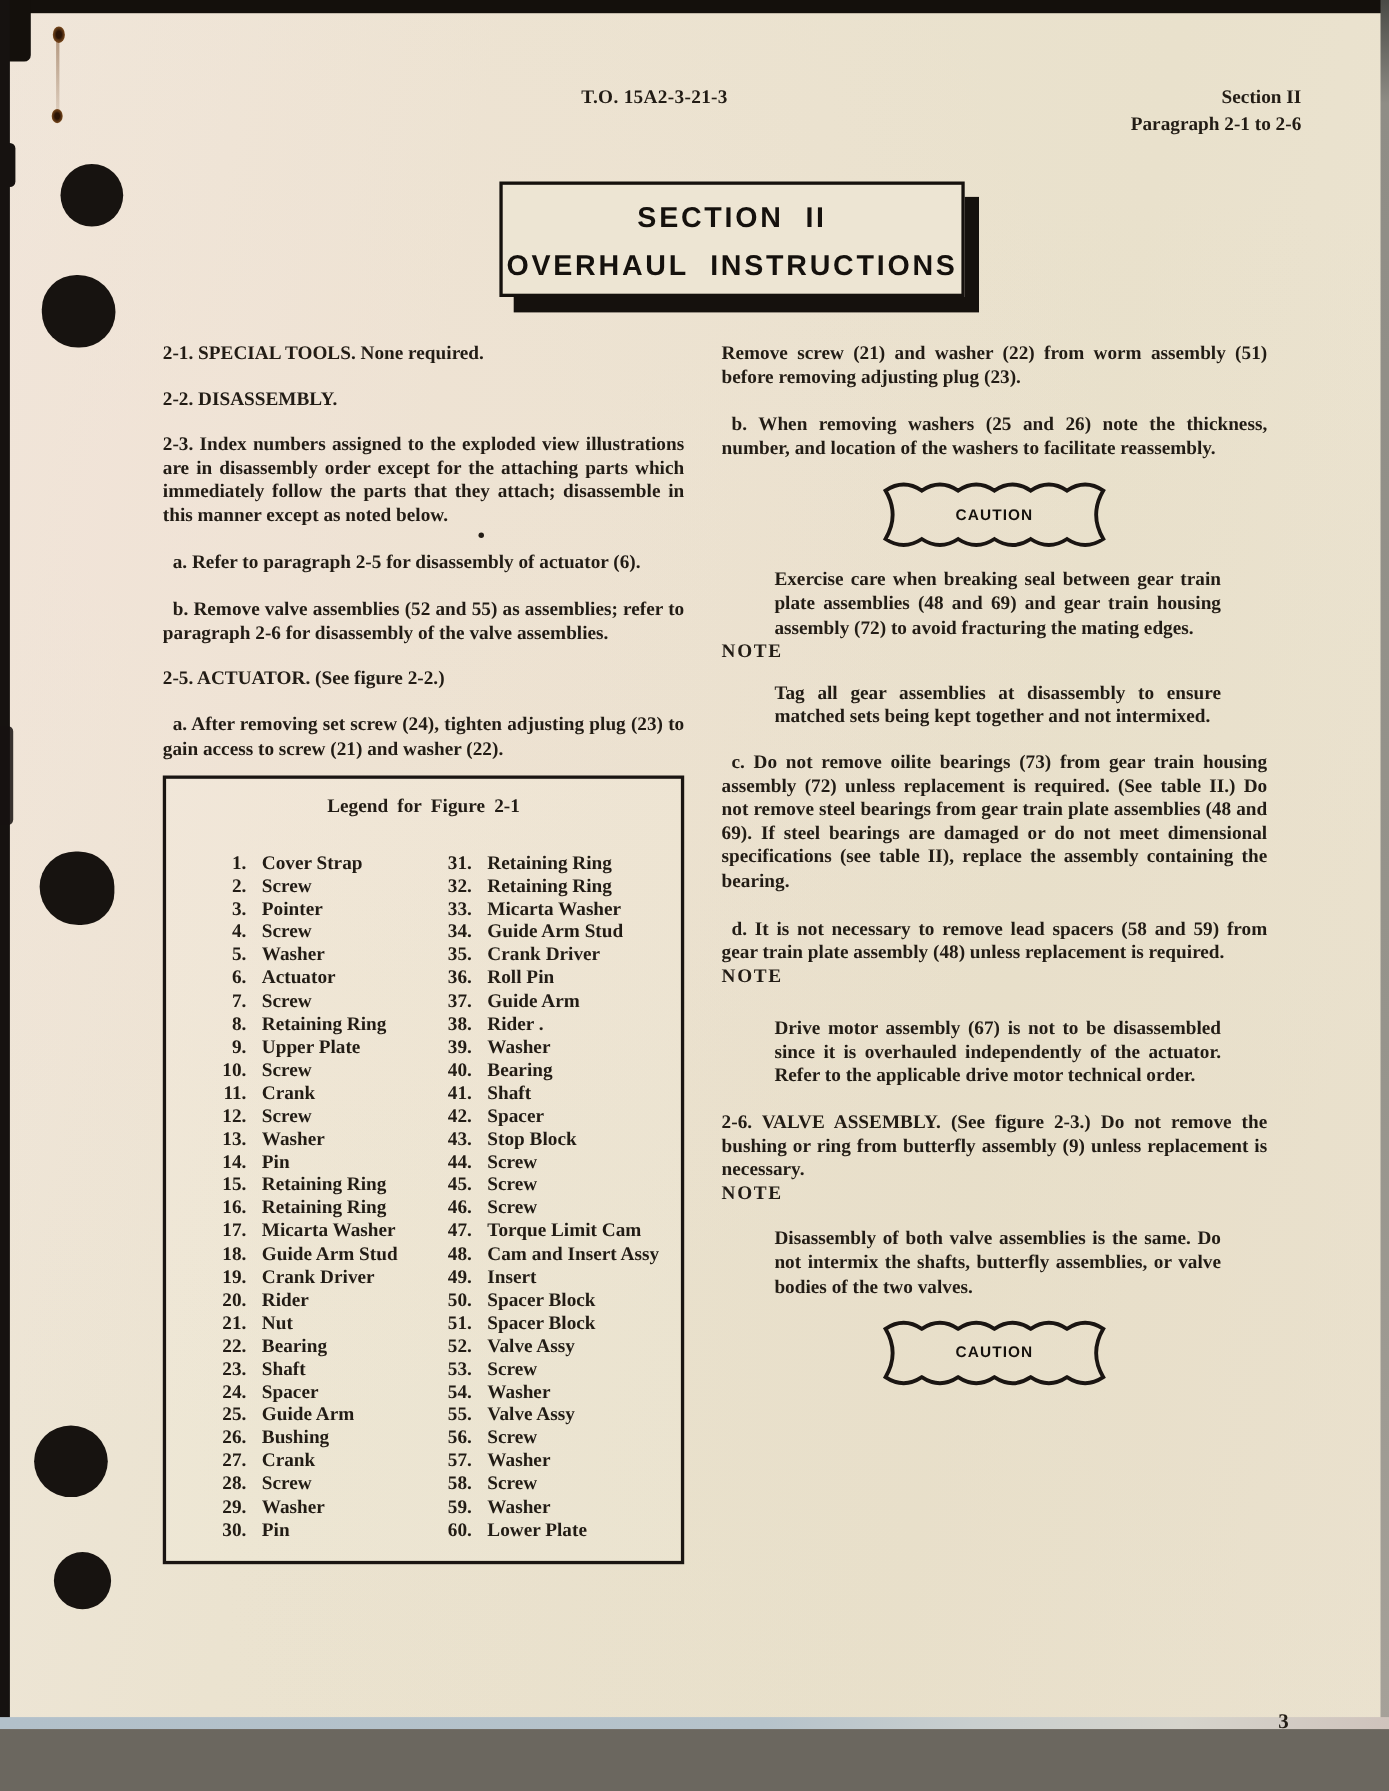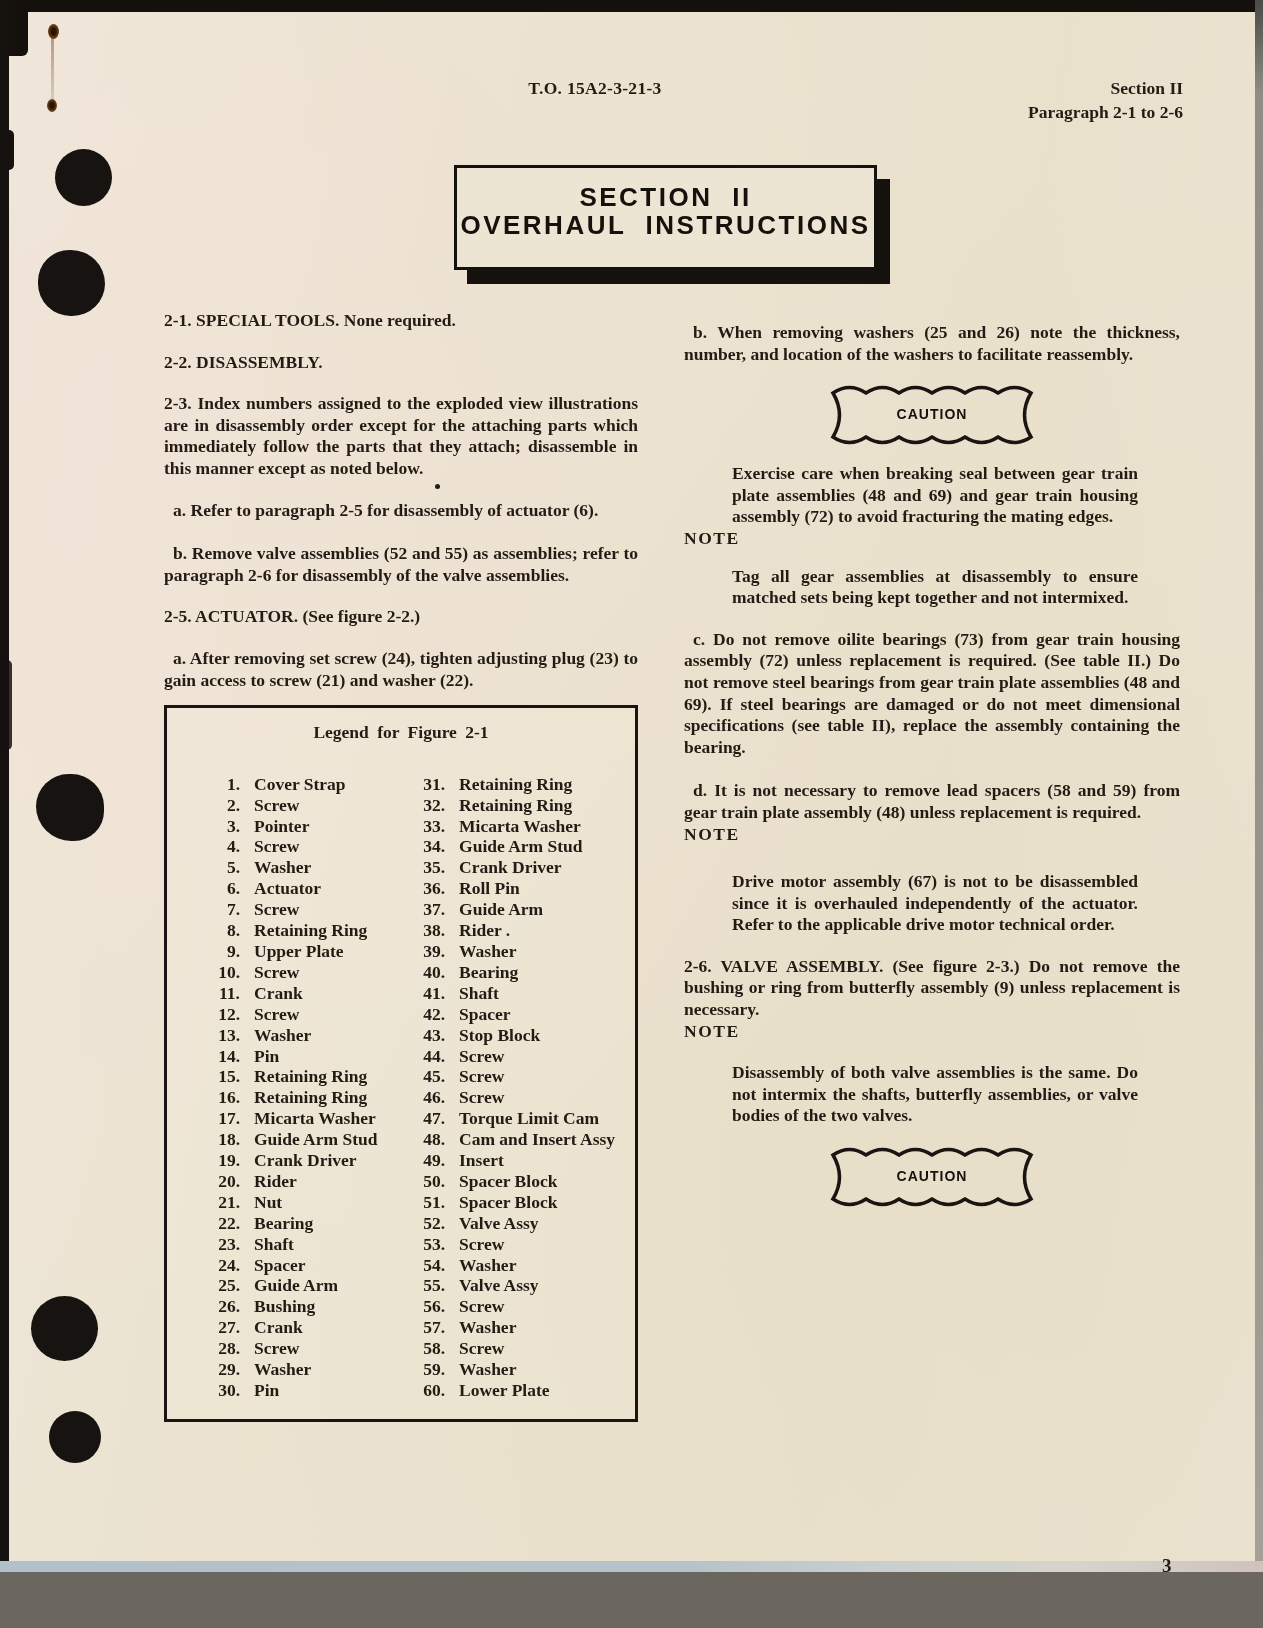--- a/index.html
+++ b/index.html
@@ -43,24 +43,24 @@
     font-size:17.5px;font-weight:700;line-height:24px;}
 
   
   .title-box{position:absolute;left:454px;top:165px;width:417px;height:99px;
     background:#ede5d3;border:3px solid #15110d;
     box-shadow:13px 14px 0 0 #15110d;
     text-align:center;}
   .title-box .tline{font-family:"Liberation Sans","DejaVu Sans",sans-serif;
     font-weight:700;font-size:26px;letter-spacing:2.5px;word-spacing:10px;line-height:28px;color:#15110d;}
   .title-box .t1{margin-top:15px;}
-  .title-box .t2{}
-
-  
-  .columns{position:absolute;left:164px;top:300px;width:1036px;display:flex;gap:46px;}
+  .title-box .t2{margin-top:16px;}
+
+  
+  .columns{position:absolute;left:148px;top:300px;width:1036px;display:flex;gap:34px;}
   .col{font-size:17.5px;font-weight:700;line-height:21.6px;}
   .col-left{width:474px;}
   .col-right{width:496px;}
   .para{text-align:justify;margin:0;}
   .indent{text-indent:9px;}
   .mt10{margin-top:10px;} .mt14{margin-top:14px;} .mt16{margin-top:16px;}
   .mt18{margin-top:18px;} .mt20{margin-top:20px;} .mt22{margin-top:22px;}
   .mt24{margin-top:20px;} .mt26{margin-top:26px;}
 
   
@@ -375,20 +375,21 @@
               <div class="lrow">
               <span class="lnum">60.</span>
               <span class="llabel">Lower Plate</span>
             </div>
             </div>
         </div>
       </div>
     </div>
 
     <div class="col col-right">
+      <p class="para mt10">Remove screw (21) and washer (22) from worm assembly (51) before removing adjusting plug (23).</p>
       <p class="para indent mt22">b.  When removing washers (25 and 26) note the thickness, number, and location of the washers to facilitate reassembly.</p>
 
       <div class="caution-wrap mt18">
         <svg width="222" height="64" viewBox="0 0 222 64">
           <path d="M12 10 q16.5 -11 33 0 q16.5 -11 33 0 q16.5 -11 33 0 q16.5 -11 33 0 q16.5 -11 33 0 q16.5 -11 33 0 q-13 22 0 44 q-16.5 11 -33 0 q-16.5 11 -33 0 q-16.5 11 -33 0 q-16.5 11 -33 0 q-16.5 11 -33 0 q-16.5 11 -33 0 q13 -22 0 -44 Z" fill="none" stroke="#1a1512" stroke-width="3.5"></path>
         </svg>
         <div class="caution-label">CAUTION</div>
       </div>
 
       <p class="para note-b mt16">Exercise care when breaking seal between gear train plate assemblies (48 and 69) and gear train housing assembly (72) to avoid fracturing the mating edges.</p>

